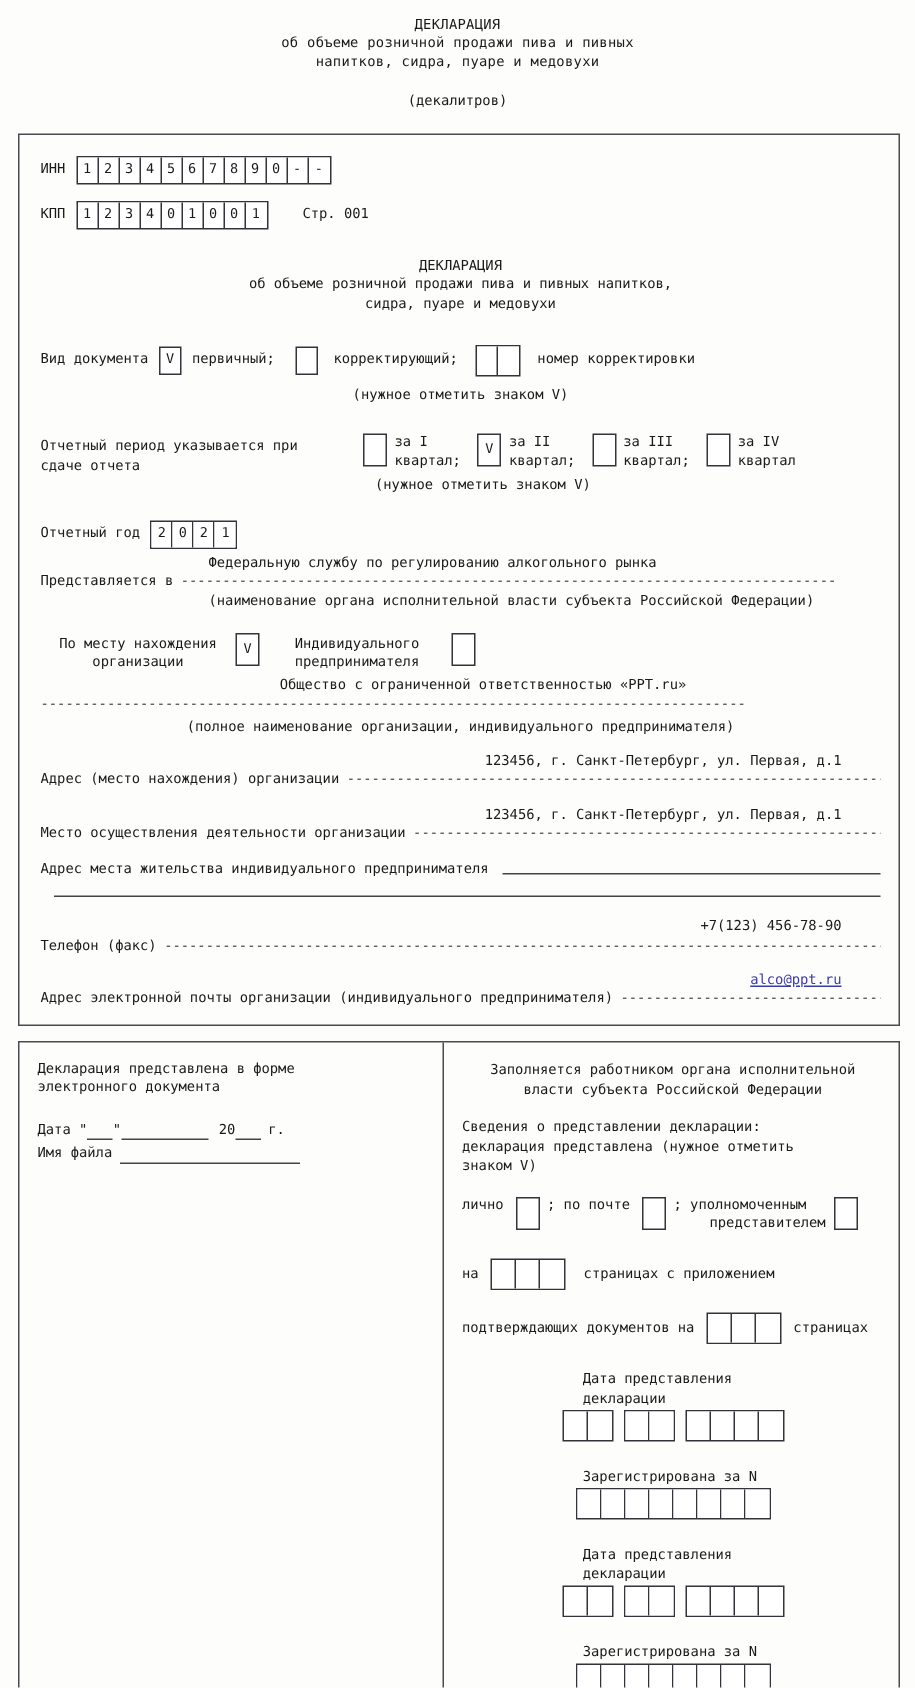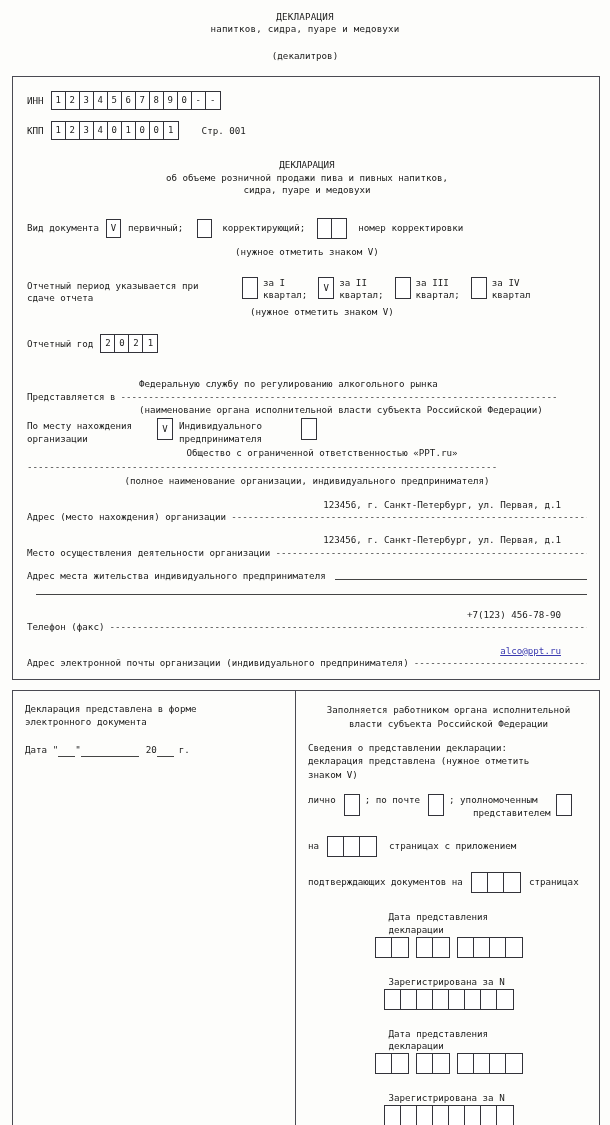--- a/index.html
+++ b/index.html
@@ -65,27 +65,27 @@
 
   .r-period { margin-top:19px; display:flex; align-items:flex-start; }
   .period-left { width:215px; white-space:pre-line; padding-top:3px; }
   .qbox { display:flex; align-items:flex-start; }
   .qitem { display:flex; align-items:flex-start; margin-right:11px; }
   .qitem .qlab { margin-left:5px; white-space:pre-line; line-height:1.35; }
   .period-note { margin-left:223px; margin-top:1px; }
 
   .r-year { margin-top:16px; display:flex; align-items:center; gap:7px; }
 
-  .fed-wrap { margin-top:25px; position:relative; }
+  .fed-wrap { margin-top:4px; position:relative; }
   .fed-val { margin-left:112px; }
   .fed-line { display:flex; align-items:center; margin-top:0px; }
   .dashes { flex:1; overflow:hidden; white-space:nowrap; letter-spacing:0px; color:#333; }
   .sub-note { margin-left:112px; margin-top:1px; }
 
-  .r-place { margin-top:2px; display:flex; align-items:flex-start; }
+  .r-place { margin-top:14px; display:flex; align-items:flex-start;text-align:center; }
   .r-place .pl-left { width:130px; white-space:pre-line; padding-top:2px; }
   .r-place .pl-mid { margin-left:6px; width:118px; white-space:pre-line; padding-top:2px; margin-right:4px;}
   .orgname { text-align:center; margin-top:2px; padding-left:30px; }
   .dashline { margin-top:1px; color:#333; white-space:nowrap; overflow:hidden; }
   .centered-note { text-align:center; margin-top:2px; }
 
   .fieldgrp { }
   .fieldrow { display:flex; align-items:flex-end; }
   .fieldrow .fl { white-space:pre; }
 
@@ -122,20 +122,21 @@
   .sigs .s .line { border-top:1px solid #444; height:1px; margin-bottom:3px; }
   .sigs .sgap { width:10px; }
 </style>
 </head>
 <body>
 
 <div class="page">
 
   <div class="doc-head">
     <span class="l">ДЕКЛАРАЦИЯ</span>
+    <span class="l">об объеме розничной продажи пива и пивных</span>
     <span class="l">напитков, сидра, пуаре и медовухи</span>
     <span class="units">(декалитров)</span>
   </div>
 
   <div class="outer">
 
     <div class="r-inn">
       <span class="lbl">ИНН</span>
       <span class="cells" id="inn-cells">
           <span class="c">1</span>
@@ -308,20 +309,23 @@
   </div>
 
   <div class="bottom">
 
     <div class="bl">
       <div class="t">Декларация представлена в форме
 электронного документа</div>
       <div class="dt">
         <span>Дата "</span><span class="ul" style="width:17px"></span><span>"</span><span class="ul" style="width:58px"></span><span style="display:inline-block;width:7px"></span><span>20</span><span class="ul" style="width:17px"></span><span style="display:inline-block;width:5px"></span><span>г.</span>
       </div>
+      <div class="fn">
+        <span>Имя файла</span><span style="display:inline-block;width:5px"></span><span class="ul" style="width:120px"></span>
+      </div>
     </div>
 
     <div class="br">
       <div class="hd">Заполняется работником органа исполнительной
 власти субъекта Российской Федерации</div>
       <div class="sv">Сведения о представлении декларации:
 декларация представлена (нужное отметить
 знаком V)</div>
 
       <div class="delivery">

